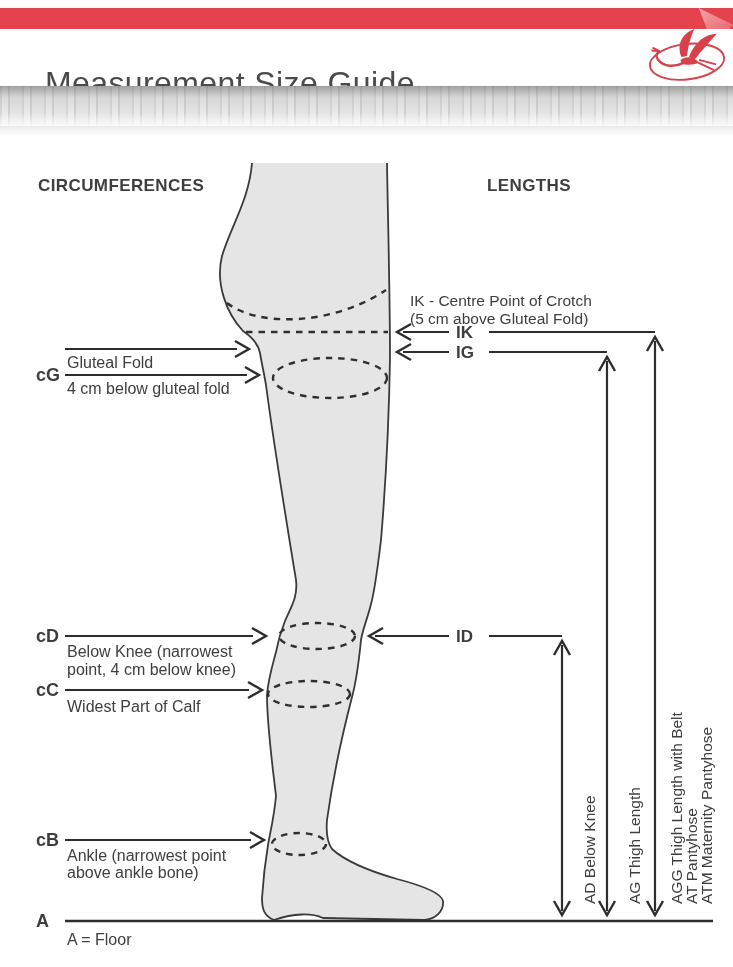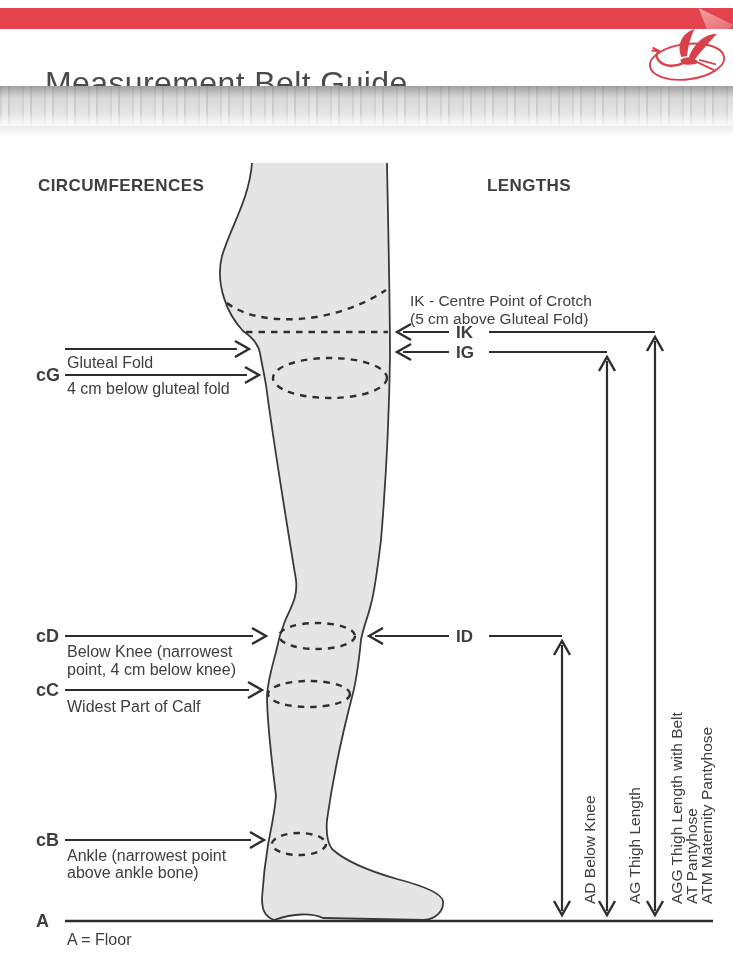--- a/index.html
+++ b/index.html
@@ -49,21 +49,21 @@
   .legs{fill:none;stroke:#3a3a3a;stroke-width:1.8;}
 </style>
 </head>
 <body>
 
 <div class="page">
 
   <div class="topbar"></div>
   <div class="topbar-fold"></div>
   <div class="titleband">
-    <h1 class="page-title">Measurement Belt Guide</h1>
+    <h1 class="page-title">Measurement Size Guide</h1>
   </div>
 
   <svg class="bird-logo" viewBox="0 0 90 66">
     <g stroke="#d8404a" fill="none" stroke-width="2">
       <ellipse cx="45" cy="38" rx="40" ry="19" transform="rotate(-7 45 38)"></ellipse>
       <path d="M42,39 C32,44 20,44 14,36 C11,32 12,29 16,27" stroke-width="2.6"></path>
       <path d="M16,27 l-8,-4 M16,27 l-9,-1" stroke-width="2"></path>
       <path d="M57,39 L74,47 M58,36 L76,41" stroke-width="2"></path>
     </g>
     <g fill="#d8404a">

